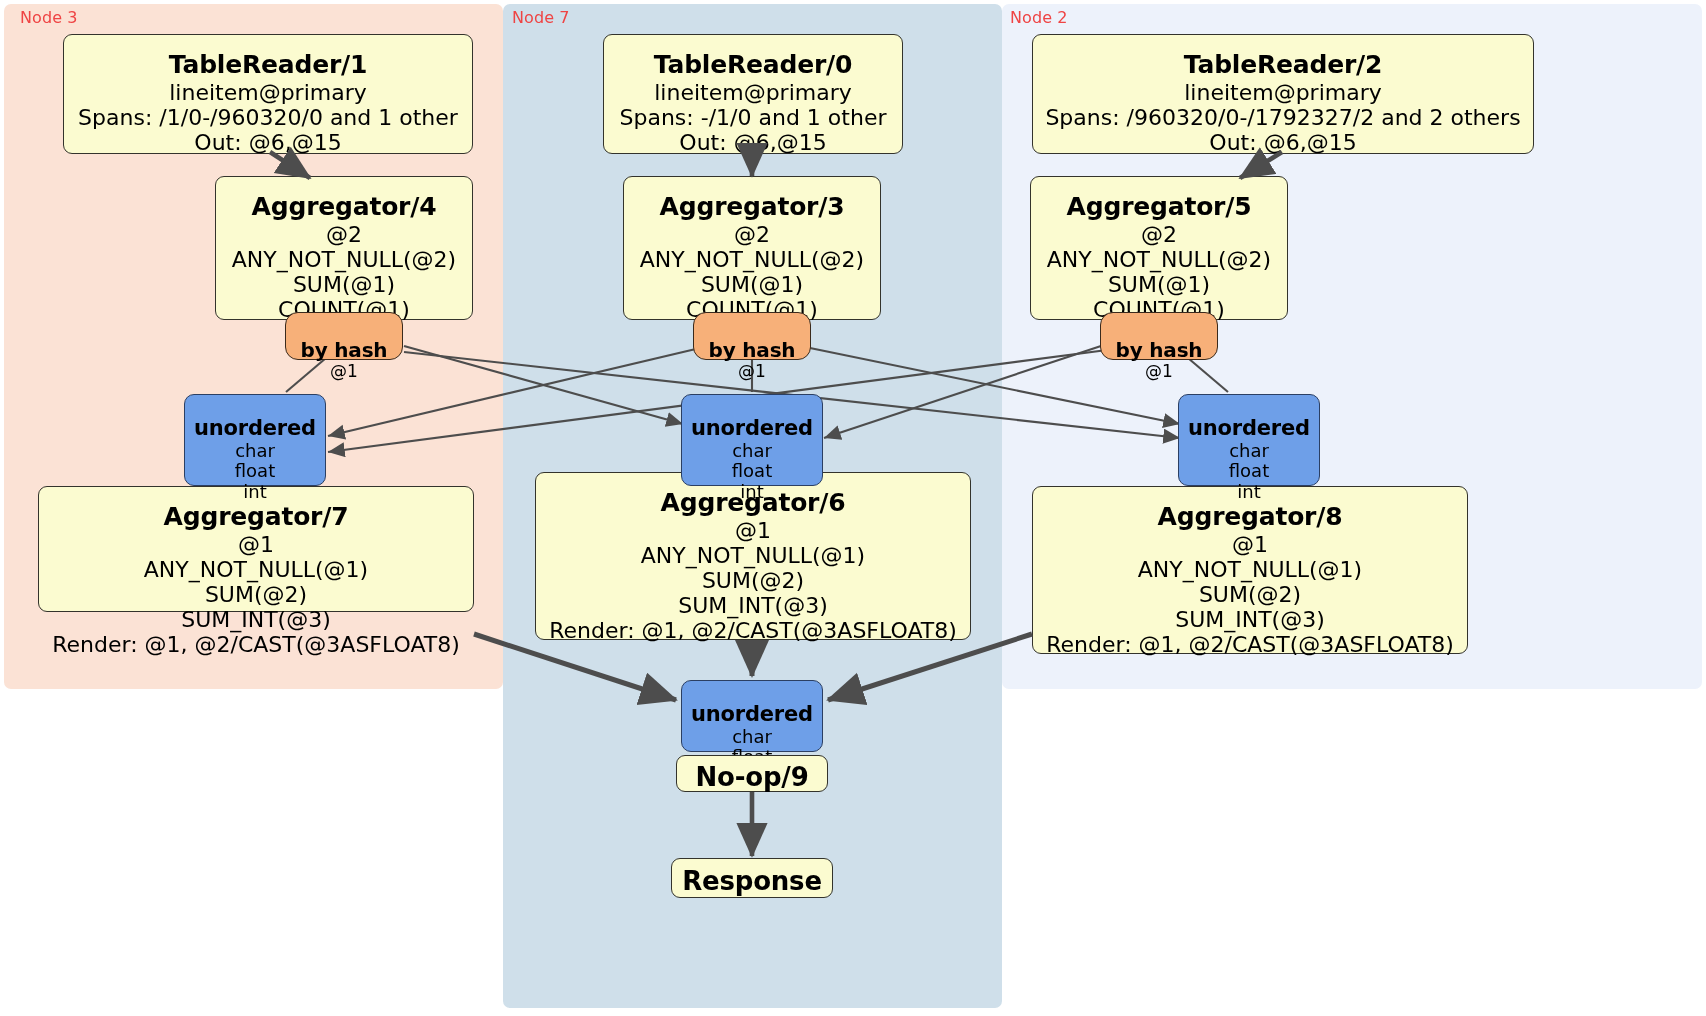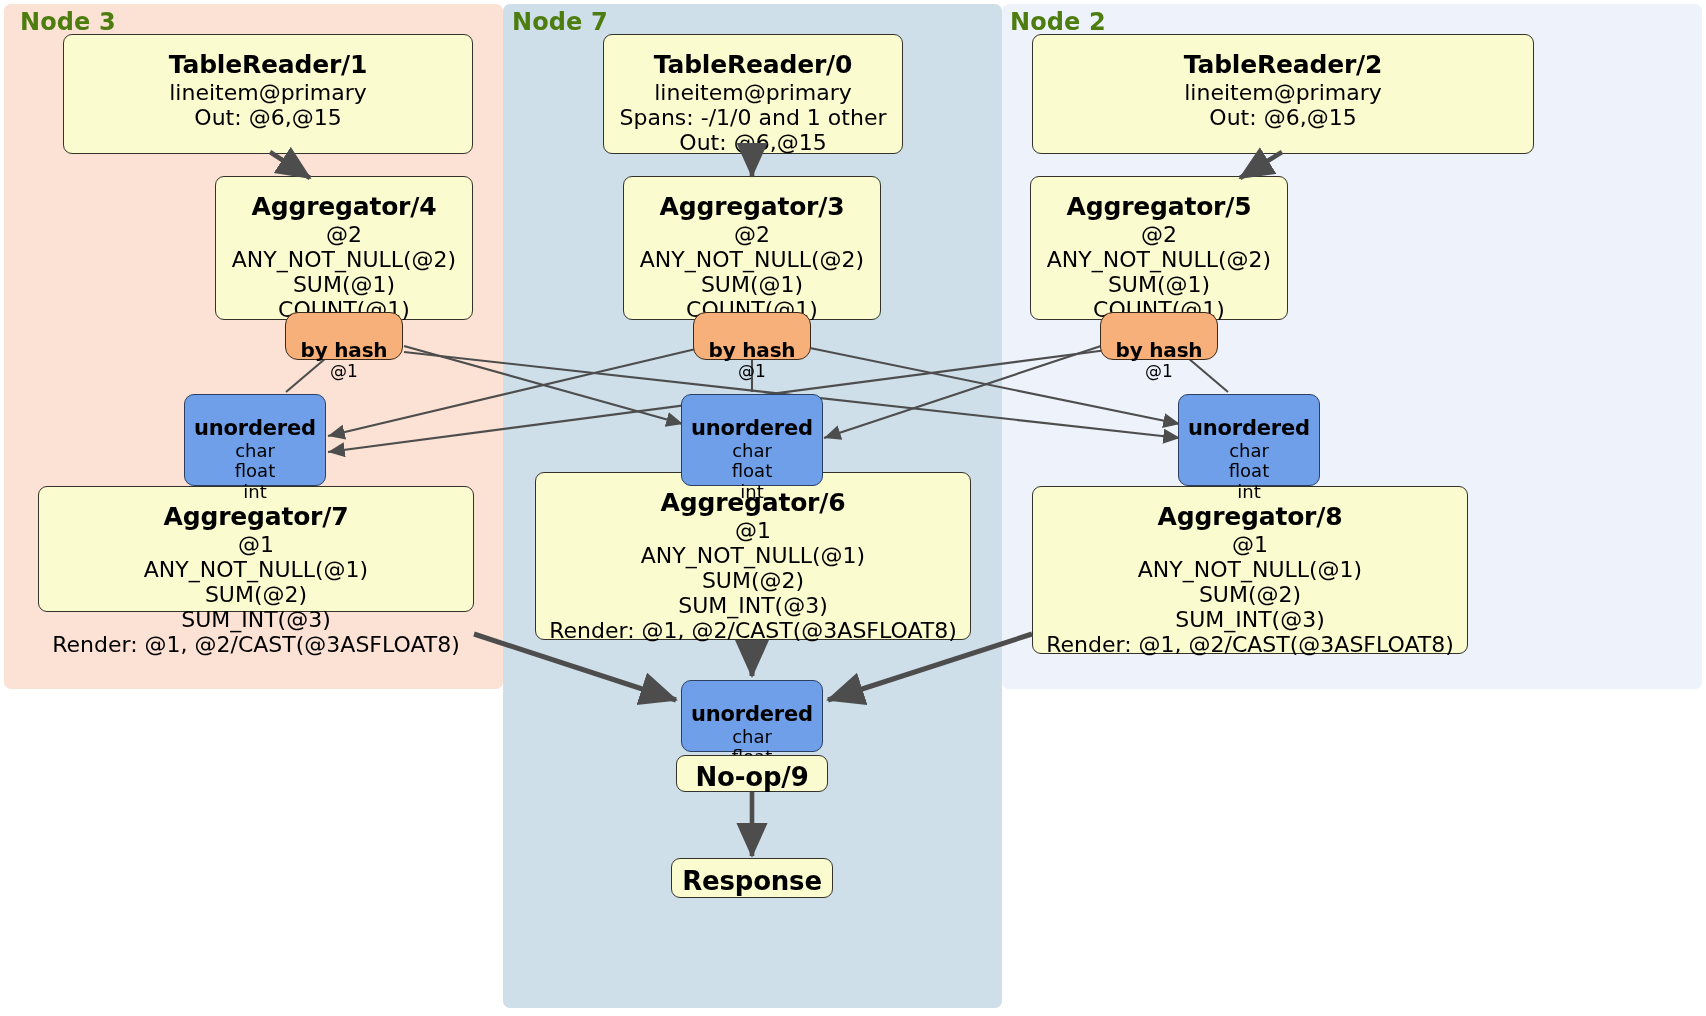--- a/index.html
+++ b/index.html
@@ -17,25 +17,24 @@
     overflow: hidden;
   }
 
   
   .panel {
     position: absolute;
     border-radius: 7px;
   }
   .panel-label {
     position: absolute;
-    font-size: 24px;
-    color: #4d7c0f;
+    font-size: 16px;
+    color: #ef4444;
     white-space: nowrap;
     letter-spacing: 0.1px;
-    font-weight: bold;
   }
 
   
   #edges {
     position: absolute;
     left: 0; top: 0;
     width: 1706px;
     height: 1016px;
     pointer-events: none;
   }
@@ -149,33 +148,35 @@
       <path d="M752,652 L752,676" stroke-width="5" marker-end="url(#ah)"></path>
       <path d="M1032,634 L828,700" stroke-width="5" marker-end="url(#ah)"></path>
 
       <path d="M752,792 L752,856" stroke-width="4.6" marker-end="url(#ah)"></path>
     </g>
   </svg>
 
   <div class="gbox proc lay-proc" style="left:63px; top:34px; width:410px; height:120px;">
     <div class="ttl">TableReader/1</div>
     <div class="ln">lineitem@primary</div>
+    <div class="ln">Spans: /1/0-/960320/0 and 1 other</div>
     <div class="ln">Out: @6,@15</div>
   </div>
 
   <div class="gbox proc lay-proc" style="left:603px; top:34px; width:300px; height:120px;">
     <div class="ttl">TableReader/0</div>
     <div class="ln">lineitem@primary</div>
     <div class="ln">Spans: -/1/0 and 1 other</div>
     <div class="ln">Out: @6,@15</div>
   </div>
 
   <div class="gbox proc lay-proc" style="left:1032px; top:34px; width:502px; height:120px;">
     <div class="ttl">TableReader/2</div>
     <div class="ln">lineitem@primary</div>
+    <div class="ln">Spans: /960320/0-/1792327/2 and 2 others</div>
     <div class="ln">Out: @6,@15</div>
   </div>
 
   <div class="gbox proc lay-proc" style="left:215px; top:176px; width:258px; height:144px;">
     <div class="ttl">Aggregator/4</div>
     <div class="ln">@2</div>
     <div class="ln">ANY_NOT_NULL(@2)</div>
     <div class="ln">SUM(@1)</div>
     <div class="ln">COUNT(@1)</div>
   </div>

